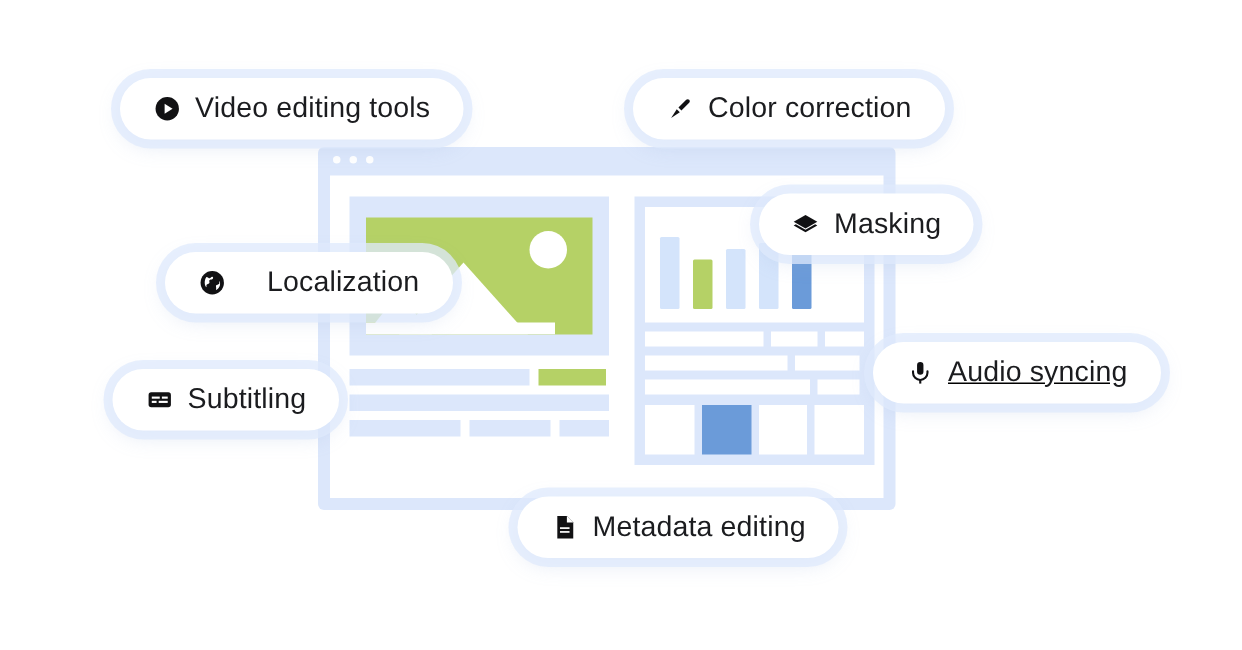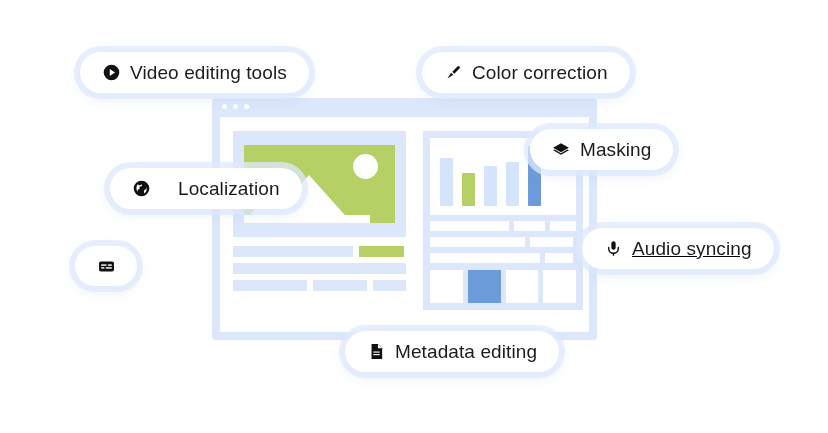--- a/index.html
+++ b/index.html
@@ -201,21 +201,21 @@
     align-items: center;
     justify-content: center;
     width: 18px;
     height: 18px;
     flex: none;
   }
   .pill svg { display: block; }
 
   #pill-video      { left: 80px;  top: 52px; }
   #pill-color      { left: 422px; top: 52px; }
-  #pill-masking    { left: 530px; top: 129px; text-align: center; }
+  #pill-masking    { left: 506px; top: 129px; text-align: center; }
   #pill-local      { left: 110px; top: 168px; gap: 28px; }
   #pill-subtitle   { left: 75px;  top: 246px; }
   #pill-audio      { left: 582px; top: 228px; text-decoration: underline; }
   #pill-metadata   { left: 345px; top: 331px; }
 </style>
 </head>
 <body>
 
 <div id="stage">
 
@@ -333,20 +333,21 @@
   <div class="pill" id="pill-subtitle">
     <span class="ic">
       <svg width="17" height="17" viewBox="0 0 24 24">
         <rect x="1.5" y="5" width="21" height="14" rx="2.5" fill="#111113"></rect>
         <rect x="4.5" y="9" width="7.5" height="2" fill="#ffffff"></rect>
         <rect x="14" y="9" width="5.5" height="2" fill="#ffffff"></rect>
         <rect x="4.5" y="13" width="4.5" height="2" fill="#ffffff"></rect>
         <rect x="11" y="13" width="8.5" height="2" fill="#ffffff"></rect>
       </svg>
     </span>
+    <span class="label">Subtitling</span>
   </div>
 
   <div class="pill" id="pill-audio">
     <span class="ic">
       <svg width="17" height="17" viewBox="0 0 24 24">
         <rect x="9" y="1.8" width="6" height="12" rx="3" fill="#111113"></rect>
         <path d="M5.2 10.6v1.4a6.8 6.8 0 0 0 13.6 0v-1.4" stroke="#111113" stroke-width="2" fill="none" stroke-linecap="round"></path>
         <rect x="11" y="18.2" width="2" height="4" fill="#111113"></rect>
       </svg>
     </span>

